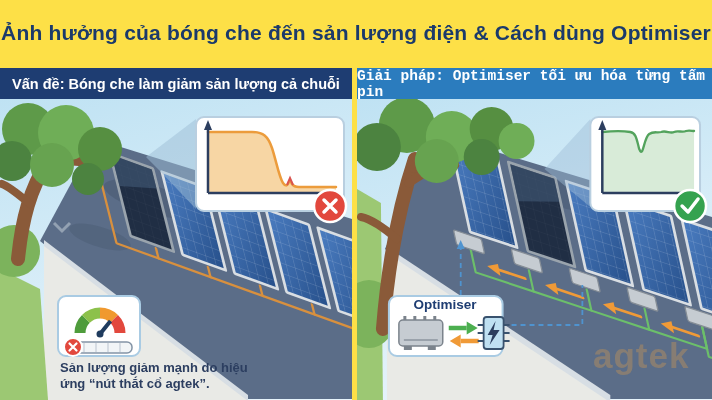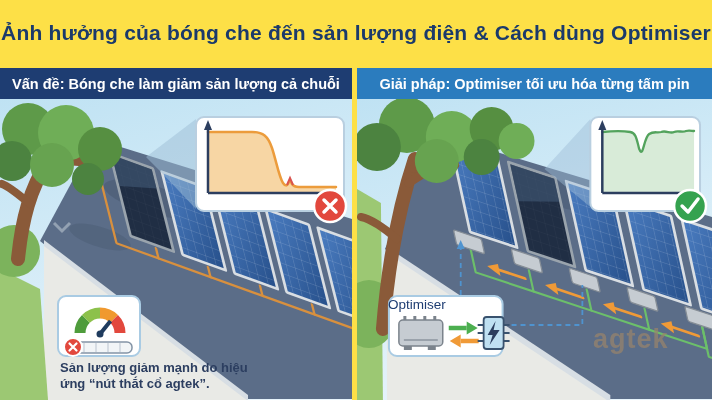--- a/index.html
+++ b/index.html
@@ -5,29 +5,29 @@
   html,body{margin:0;padding:0;background:#fff;font-family:"Liberation Sans",sans-serif;}
   .stage{position:relative;width:712px;height:400px;background:#fde047;overflow:hidden;}
   .main-title{position:absolute;top:0;left:0;right:0;height:66px;display:flex;align-items:center;justify-content:center;
     font-size:21px;font-weight:bold;color:#1b3a6b;letter-spacing:.2px;}
   .panel{position:absolute;top:68px;height:332px;overflow:hidden;background:#c5e5f4;}
   .panel.left{left:0;width:352px;}
   .panel.right{left:357px;width:355px;}
   .banner{position:absolute;top:0;left:0;right:0;height:31px;display:flex;align-items:center;justify-content:center;
     color:#fff;font-size:14.5px;font-weight:bold;}
   .banner.problem{background:#1e3d72;}
-  .banner.solution{background:#2b7cbe;}
+  .banner.solution{background:#2b7cbe;font-family:Liberation Mono, monospace;}
   .scene{position:absolute;top:31px;left:0;width:100%;height:301px;display:block;}
   .overlay{position:absolute;z-index:5;}
   .shade-label{left:86px;top:134px;width:100px;color:#ffffff;font-size:12px;font-weight:bold;text-shadow:0 1px 2px rgba(0,0,0,.45);}
   .caption{color:#2c3e60;font-size:13px;font-weight:bold;line-height:1.25;}
   .caption.l{left:60px;top:292px;width:190px;}
   .caption.r{left:36px;top:289px;width:228px;text-align:center;}
-  .opt-title{left:31px;top:229px;width:114px;color:#1e3d72;font-size:13.5px;font-weight:normal;}
-  .watermark{left:236px;top:256px;font-size:27px;font-weight:bold;letter-spacing:1px;color:rgba(152,131,107,0.72);}
+  .opt-title{left:31px;top:229px;width:114px;text-align:center;color:#1e3d72;font-size:13.5px;font-weight:bold;}
+  .watermark{left:236px;top:268px;font-size:35px;font-weight:bold;letter-spacing:1px;color:rgba(152,131,107,0.72);}
 </style>
 </head>
 <body>
 
 <div class="stage">
 
   <div class="main-title">Ảnh hưởng của bóng che đến sản lượng điện &amp; Cách dùng Optimiser</div>
 
   <section class="panel left">
     <div class="banner problem">Vấn đề: Bóng che làm giảm sản lượng cả chuỗi</div>

